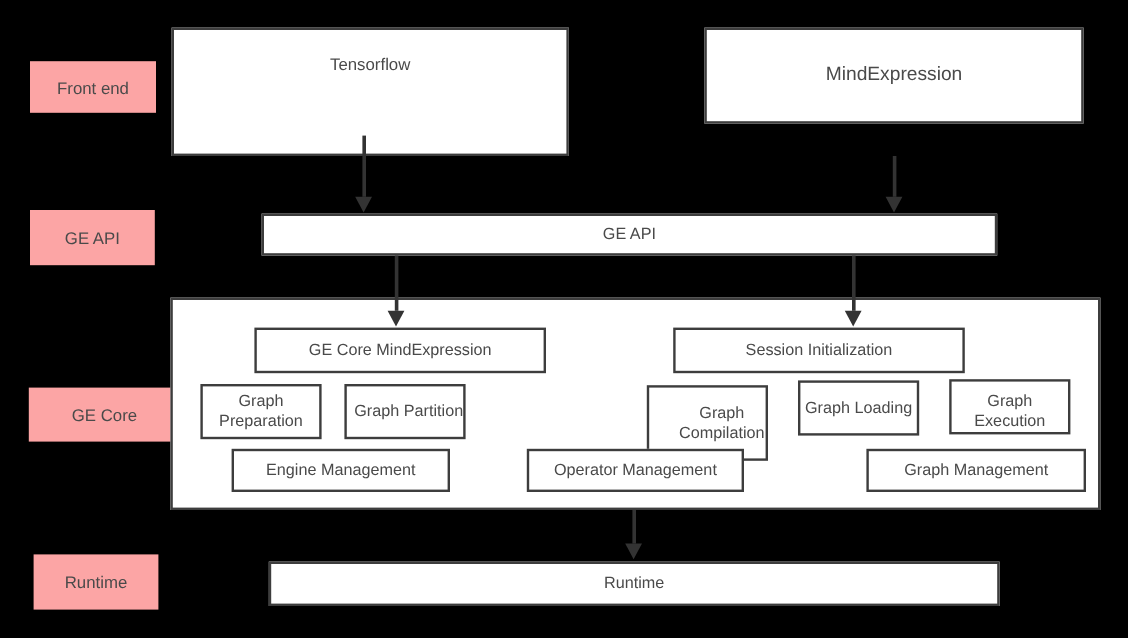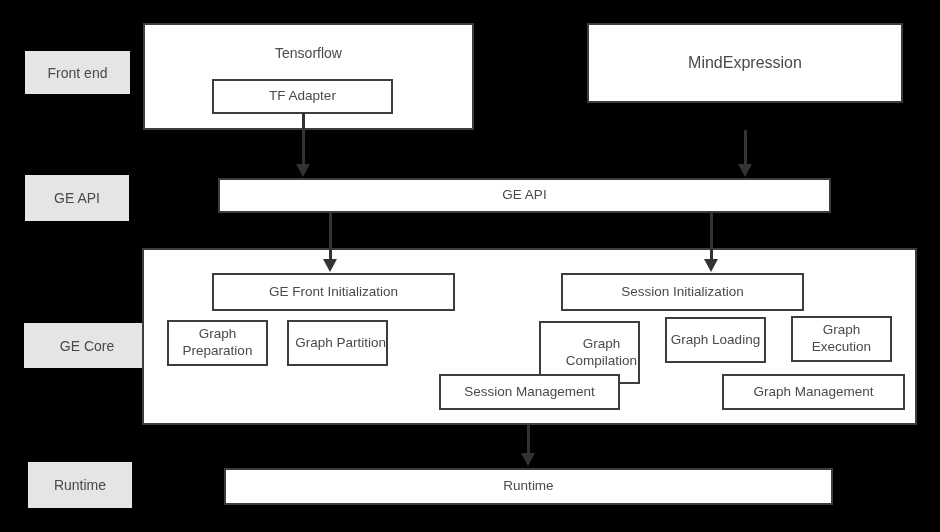--- a/index.html
+++ b/index.html
@@ -12,21 +12,21 @@
     width: 940px;
     height: 532px;
     background: #000000;
     overflow: hidden;
     font-family: "Liberation Sans", "DejaVu Sans", sans-serif;
     color: #4a4a4a;
   }
   
   .layer-label {
     position: absolute;
-    background: #e5e5e5;
+    background: #fca5a5;
     display: flex;
     align-items: center;
     justify-content: center;
     font-size: 14px;
     color: #4a4a4a;
     z-index: 2;
   }
   
   .box {
     position: absolute;
@@ -63,21 +63,21 @@
 
   #box-gecore       { left: 142px; top: 248px; width: 775px; height: 177px; }
   #box-gecore-init  { left: 212px; top: 273px; width: 243px; height: 38px; }
   #box-session-init { left: 561px; top: 273px; width: 243px; height: 38px; }
 
   #box-prep { left: 167px; top: 320px; width: 101px; height: 46px; }
   #box-part { left: 287px; top: 320px; width: 101px; height: 46px; justify-content: flex-end; }
   #box-opt  { left: 416px; top: 321px; width: 100px; height: 44px; }
   #box-comp { left: 539px; top: 321px; width: 101px; height: 63px; padding-left: 24px; }
   #box-load { left: 665px; top: 317px; width: 101px; height: 46px; }
-  #box-exec { left: 791px; top: 316px; width: 101px; height: 46px; }
+  #box-exec { left: 791px; top: 316px; width: 101px; height: 46px; align-items: flex-end; }
 
   #box-engine    { left: 193px; top: 374px; width: 182px; height: 36px; }
   #box-operator  { left: 439px; top: 374px; width: 181px; height: 36px; }
   #box-graphmgmt { left: 722px; top: 374px; width: 183px; height: 36px; }
 
   #bar-runtime { left: 224px; top: 468px; width: 609px; height: 37px; }
 
   
   .arrow {
     position: absolute;
@@ -114,35 +114,32 @@
   <div class="layer-label" id="lbl-gecore">
     <span>GE Core</span>
   </div>
   <div class="layer-label" id="lbl-runtime">
     <span>Runtime</span>
   </div>
 
   <div class="box" id="box-tensorflow">
     <span class="frame-title">Tensorflow</span>
   </div>
-  <div class="box inner" id="box-tfadapter">
-    <span>TF Adapter</span>
-  </div>
   <div class="box" id="box-mindexpression">
     <span>MindExpression</span>
   </div>
 
   <div class="box" id="bar-geapi">
     <span>GE API</span>
   </div>
 
   <div class="box" id="box-gecore"></div>
 
   <div class="box inner" id="box-gecore-init">
-    <span>GE Front Initialization</span>
+    <span>GE Core MindExpression</span>
   </div>
   <div class="box inner" id="box-session-init">
     <span>Session Initialization</span>
   </div>
 
   <div class="box inner" id="box-prep">
     <span>Graph Preparation</span>
   </div>
   <div class="box inner" id="box-part">
     <span>Graph Partition</span>
@@ -150,22 +147,25 @@
   <div class="box inner" id="box-comp">
     <span>Graph Compilation</span>
   </div>
   <div class="box inner" id="box-load">
     <span>Graph Loading</span>
   </div>
   <div class="box inner" id="box-exec">
     <span>Graph Execution</span>
   </div>
 
+  <div class="box inner" id="box-engine">
+    <span>Engine Management</span>
+  </div>
   <div class="box inner" id="box-operator">
-    <span>Session Management</span>
+    <span>Operator Management</span>
   </div>
   <div class="box inner" id="box-graphmgmt">
     <span>Graph Management</span>
   </div>
 
   <div class="box" id="bar-runtime">
     <span>Runtime</span>
   </div>
 
   <div class="arrow" id="arrow-1">

